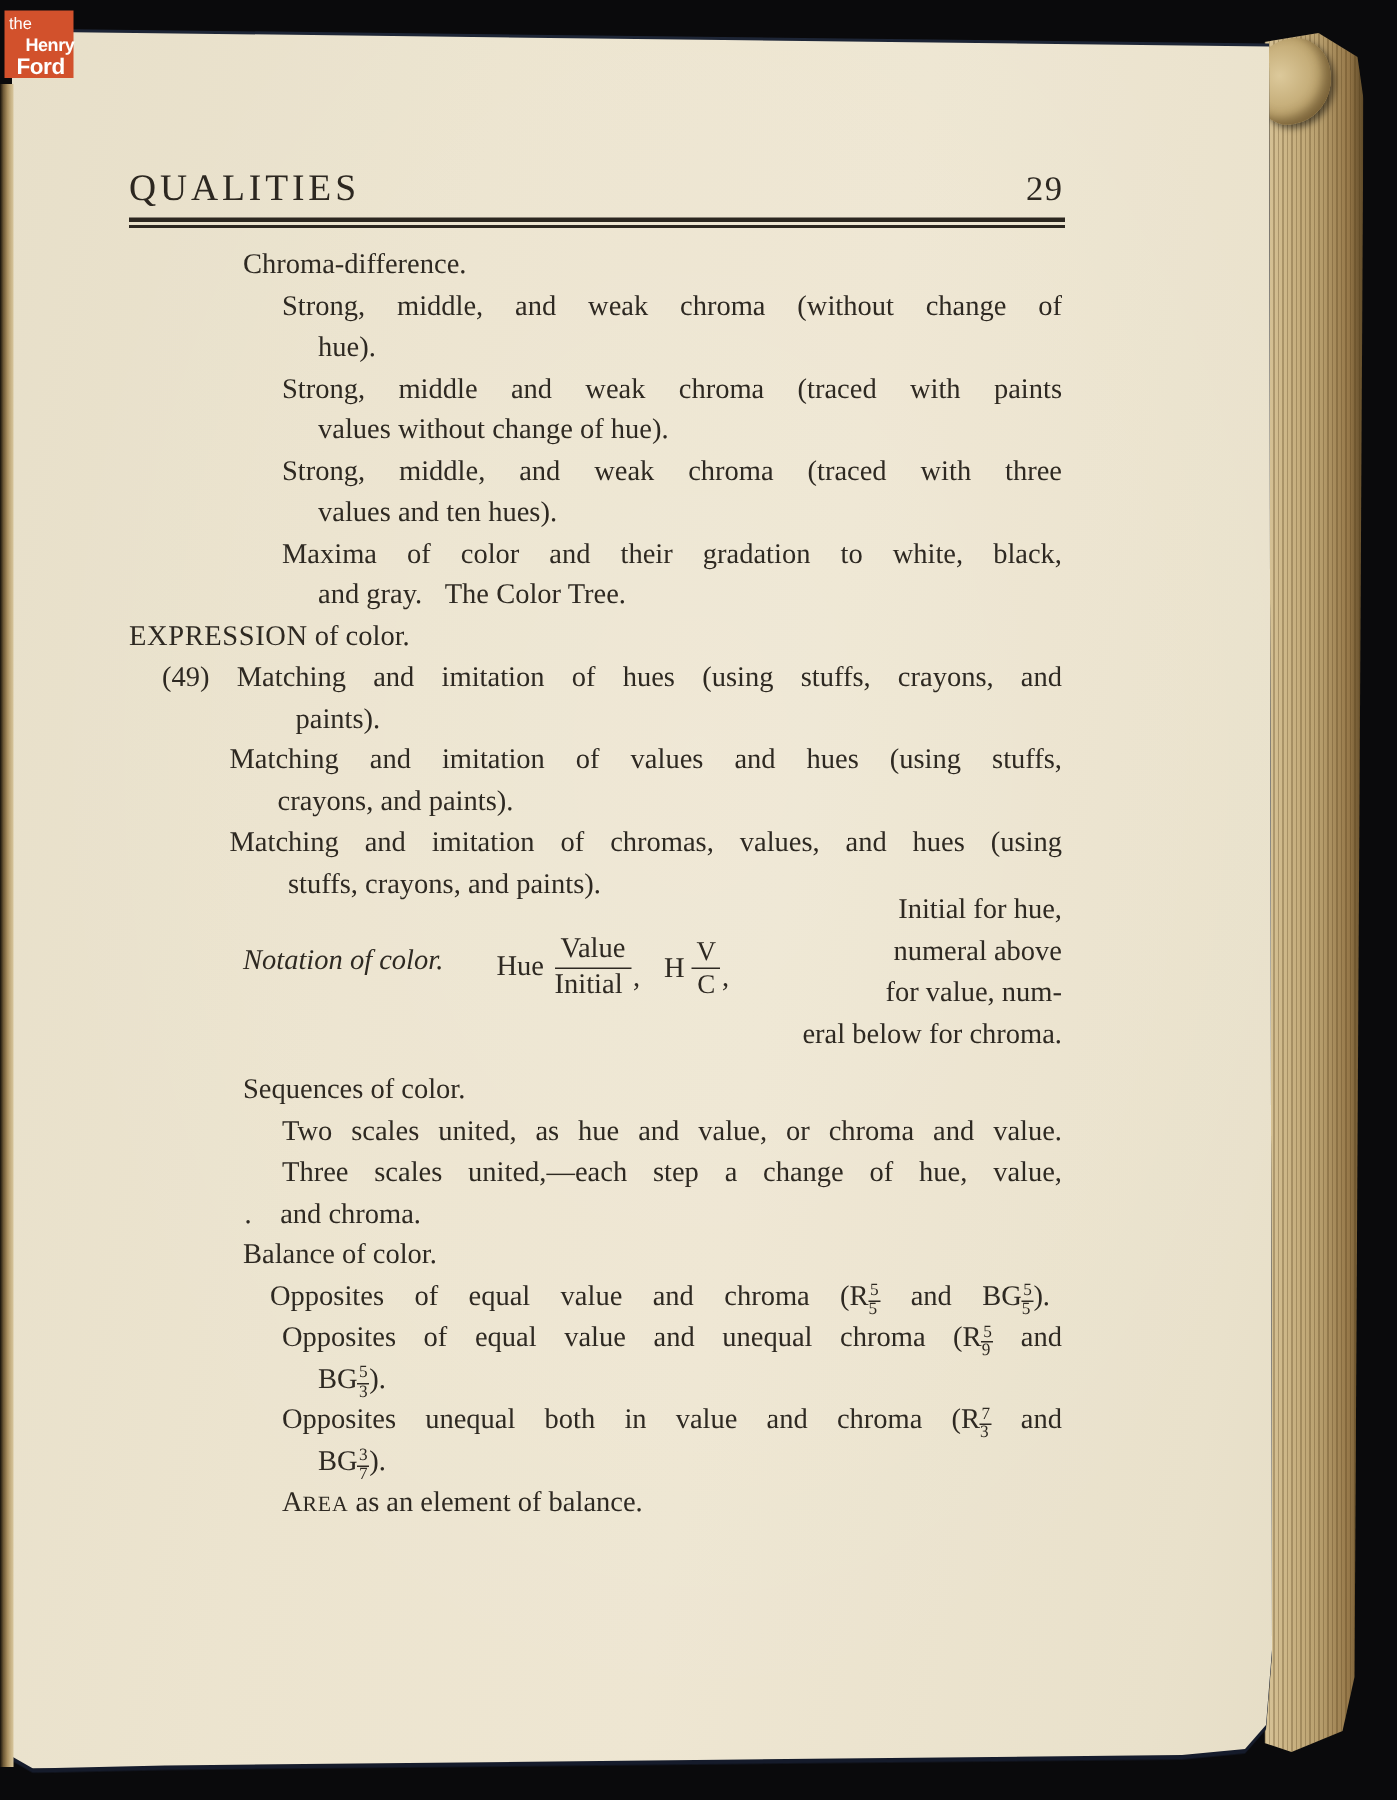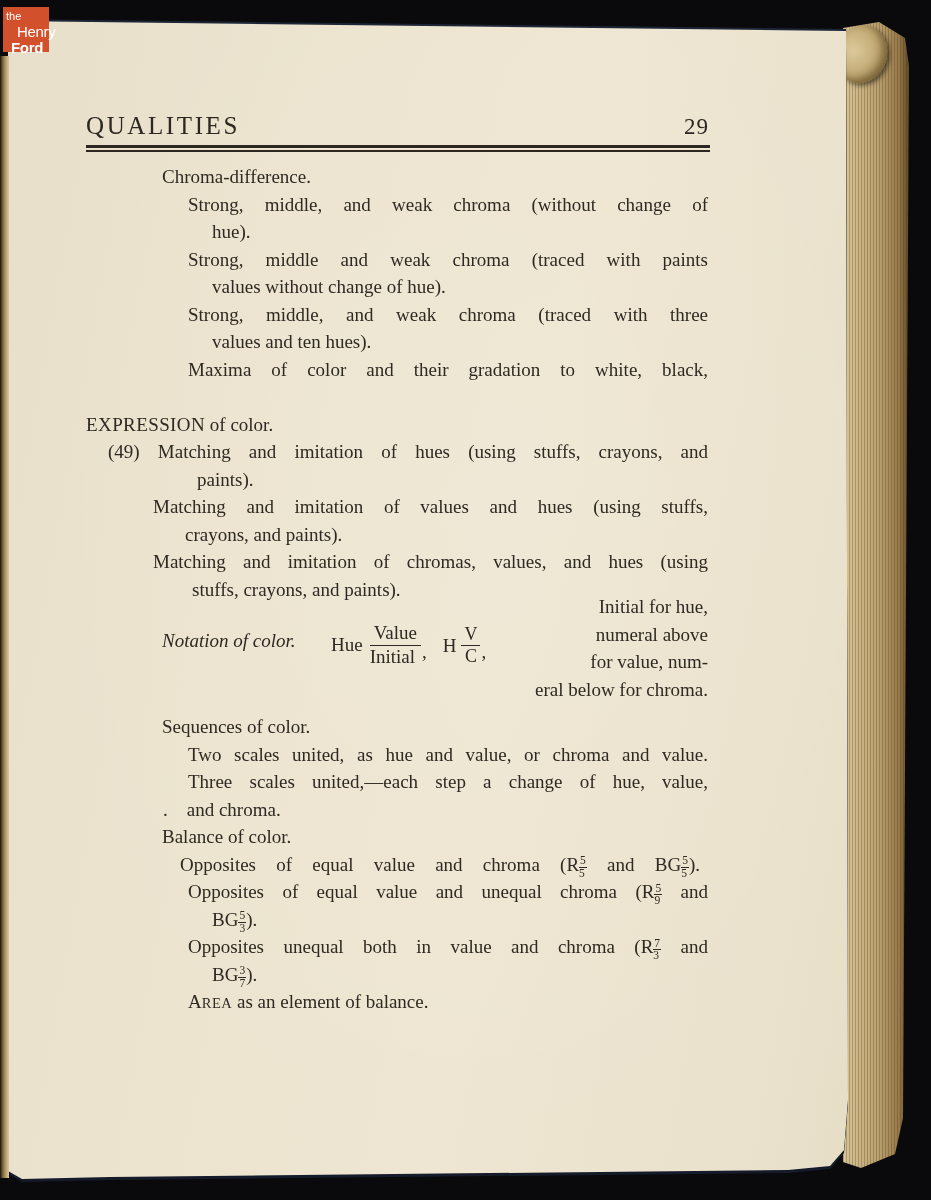--- a/index.html
+++ b/index.html
@@ -44,21 +44,21 @@
   }
 
   
   #logo{
     position:absolute;left:3px;top:7px;width:46px;height:45px;
     background:#d2512c;color:#fff;
     font-family:"Liberation Sans","DejaVu Sans",sans-serif;
     line-height:1;box-sizing:border-box;padding:3px 0 0 0;
   }
   #logo .l-the{font-size:11px;font-weight:400;margin:1px 0 0 3px;}
-  #logo .l-henry{font-size:15px;font-weight:400;margin:2px 0 0 14px;letter-spacing:-.3px;}
+  #logo .l-henry{font-size:12px;font-weight:700;margin:2px 0 0 14px;letter-spacing:-.3px;}
   #logo .l-ford{font-size:15px;font-weight:700;margin:1px 0 0 8px;letter-spacing:-.3px;}
 
   
   #header{
     position:absolute;left:86px;top:112px;width:623px;
     display:flex;justify-content:space-between;align-items:baseline;
     color:#2c2720;
   }
   #header .title{font-size:25px;letter-spacing:2.6px;}
   #header .pnum{font-size:23px;letter-spacing:1px;}
@@ -153,20 +153,21 @@
       </div>
     </div>
   <div class="line nw" style="top: 0px; left: 76px; width: 546px;"><span class="seg it">Chroma-difference.</span></div>
       <div class="line just" style="top: 27.5px; left: 102px; width: 520px;"><span class="seg ">Strong, middle, and weak chroma (without change of</span></div>
       <div class="line nw" style="top: 55px; left: 126px; width: 496px;"><span class="seg ">hue).</span></div>
       <div class="line just" style="top: 82.5px; left: 102px; width: 520px;"><span class="seg ">Strong, middle and weak chroma (traced with paints</span></div>
       <div class="line nw" style="top: 110px; left: 126px; width: 496px;"><span class="seg ">values without change of hue).</span></div>
       <div class="line just" style="top: 137.5px; left: 102px; width: 520px;"><span class="seg ">Strong, middle, and weak chroma (traced with three</span></div>
       <div class="line nw" style="top: 165px; left: 126px; width: 496px;"><span class="seg ">values and ten hues).</span></div>
       <div class="line just" style="top: 192.5px; left: 102px; width: 520px;"><span class="seg ">Maxima of color and their gradation to white, black,</span></div>
+      <div class="line nw" style="top: 220px; left: 126px; width: 496px;"><span class="seg ">and gray.</span><span class="gap" style="width: 15px;"></span><span class="seg it">The Color Tree.</span></div>
       <div class="line nw" style="top: 247.5px; left: 0px; width: 622px;"><span class="seg bd">EXPRESSION</span><span class="seg "> of color.</span></div>
       <div class="line just" style="top: 275px; left: 22px; width: 600px;"><span class="seg ">(49) </span><span class="seg it">Matching and imitation</span><span class="seg "> of hues (using stuffs, crayons, and</span></div>
       <div class="line nw" style="top: 302.5px; left: 111px; width: 511px;"><span class="seg ">paints).</span></div>
       <div class="line just" style="top: 330px; left: 67px; width: 555px;"><span class="seg it">Matching and imitation</span><span class="seg "> of values and hues (using stuffs,</span></div>
       <div class="line nw" style="top: 357.5px; left: 99px; width: 523px;"><span class="seg ">crayons, and paints).</span></div>
       <div class="line just" style="top: 385px; left: 67px; width: 555px;"><span class="seg it">Matching and imitation</span><span class="seg "> of chromas, values, and hues (using</span></div>
       <div class="line nw" style="top: 412.5px; left: 106px; width: 516px;"><span class="seg ">stuffs, crayons, and paints).</span></div>
       <div class="line nw" style="top: 550px; left: 76px; width: 546px;"><span class="seg it">Sequences of color.</span></div>
       <div class="line just" style="top: 577.5px; left: 102px; width: 520px;"><span class="seg ">Two scales united, as hue and value, or chroma and value.</span></div>
       <div class="line just" style="top: 605px; left: 102px; width: 520px;"><span class="seg ">Three scales united,—each step a change of hue, value,</span></div>

